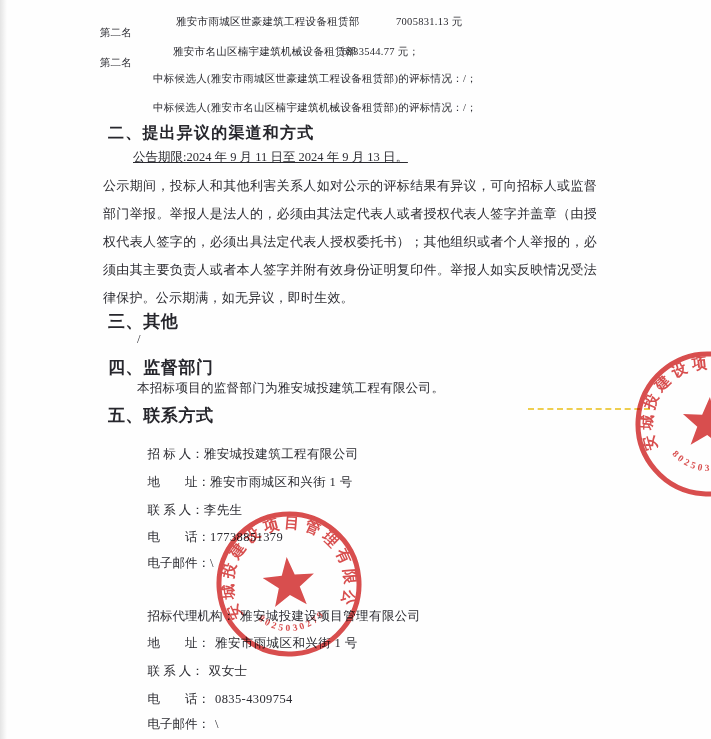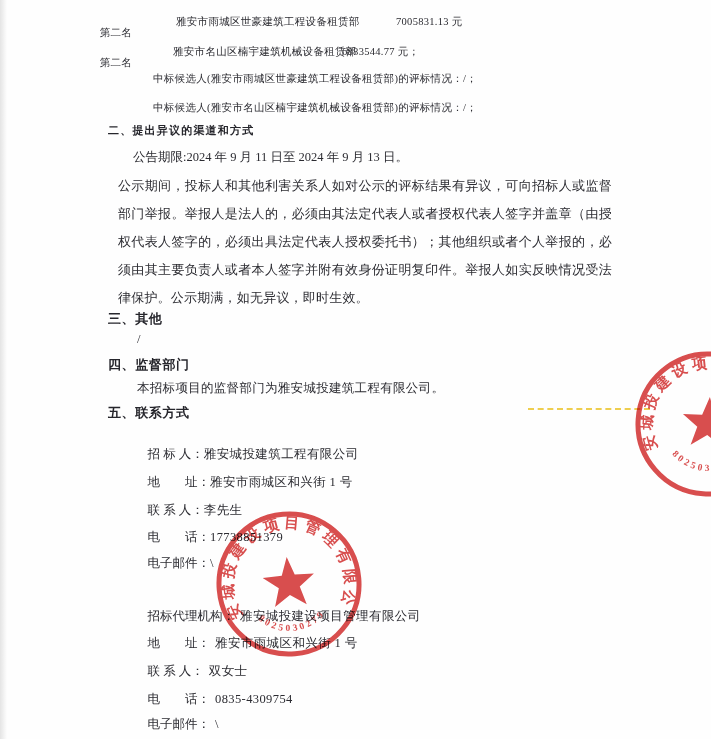--- a/index.html
+++ b/index.html
@@ -13,27 +13,27 @@
     margin:0 auto;
   }
   .page::before{
     content:"";position:absolute;left:0;top:0;bottom:0;width:7px;
     background:linear-gradient(to right, rgba(0,0,0,.10), rgba(0,0,0,0));
     pointer-events:none;
   }
   .abs{position:absolute;white-space:pre;}
   .small{font-size:10.5px;letter-spacing:.3px;}
   .body-txt{font-size:12.5px;}
-  .heading{font-size:11px;font-weight:bold;letter-spacing:1.2px;color:#26262c;}
-  .heading-sm{font-size:13px;font-weight:bold;letter-spacing:.6px;color:#26262c;}
+  .heading{font-size:16px;font-weight:bold;letter-spacing:1.2px;color:#26262c;}
+  .heading-sm{font-size:17px;font-weight:bold;letter-spacing:.6px;color:#26262c;}
   .para{
     position:absolute;left:103px;top:172px;width:494px;
     font-size:13px;line-height:28px;
     text-align:justify;text-align-last:left;
-    letter-spacing:.2px;color:#2b2b31;white-space:normal;margin-left:15px;
+    letter-spacing:.2px;color:#2b2b31;white-space:normal;
   }
   .contact-row .lbl{display:inline-block;}
   .contact-row .val{letter-spacing:.4px;}
   .agency-val{padding-left:5px;}
   .seal{
     position:absolute;width:160px;height:160px;
     mix-blend-mode:multiply;opacity:.93;
   }
   .seal-main{left:209px;top:504px;transform:rotate(-5deg);}
   .seal-right{left:628px;top:344px;transform:rotate(4deg);}
@@ -59,21 +59,21 @@
   <div class="abs small" style="left:88px;top:45px;">
     <span>第二名</span>
   </div>
   <div class="abs small" style="left:173px;top:45px;">雅安市名山区楠宇建筑机械设备租赁部</div>
   <div class="abs small" style="left:342px;top:45px;">6883544.77 元；</div>
 
   <div class="abs small" style="left:153px;top:72px;">中标候选人(雅安市雨城区世豪建筑工程设备租赁部)的评标情况：/；</div>
   <div class="abs small" style="left:153px;top:101px;">中标候选人(雅安市名山区楠宇建筑机械设备租赁部)的评标情况：/；</div>
 
   <div class="abs heading" style="left:108px;top:123px;">二、提出异议的渠道和方式</div>
-  <div class="abs body-txt" style="left:133px;top:149px;">公告期限:2024 年 9 月 11 日至 2024 年 9 月 13 日。</div>
+  <div class="abs body-txt" style="left:133px;top:149px;text-decoration:underline;">公告期限:2024 年 9 月 11 日至 2024 年 9 月 13 日。</div>
   <div class="para">公示期间，投标人和其他利害关系人如对公示的评标结果有异议，可向招标人或监督部门举报。举报人是法人的，必须由其法定代表人或者授权代表人签字并盖章（由授权代表人签字的，必须出具法定代表人授权委托书）；其他组织或者个人举报的，必须由其主要负责人或者本人签字并附有效身份证明复印件。举报人如实反映情况受法律保护。公示期满，如无异议，即时生效。</div>
 
   <div class="abs heading-sm" style="left:108px;top:310px;">三、其他</div>
   <div class="abs body-txt" style="left:137px;top:332px;">/</div>
 
   <div class="abs heading-sm" style="left:108px;top:356px;">四、监督部门</div>
   <div class="abs body-txt" style="left:137px;top:380px;letter-spacing:.3px;">本招标项目的监督部门为雅安城投建筑工程有限公司。</div>
 
   <div class="abs heading-sm" style="left:108px;top:404px;">五、联系方式</div>
 

